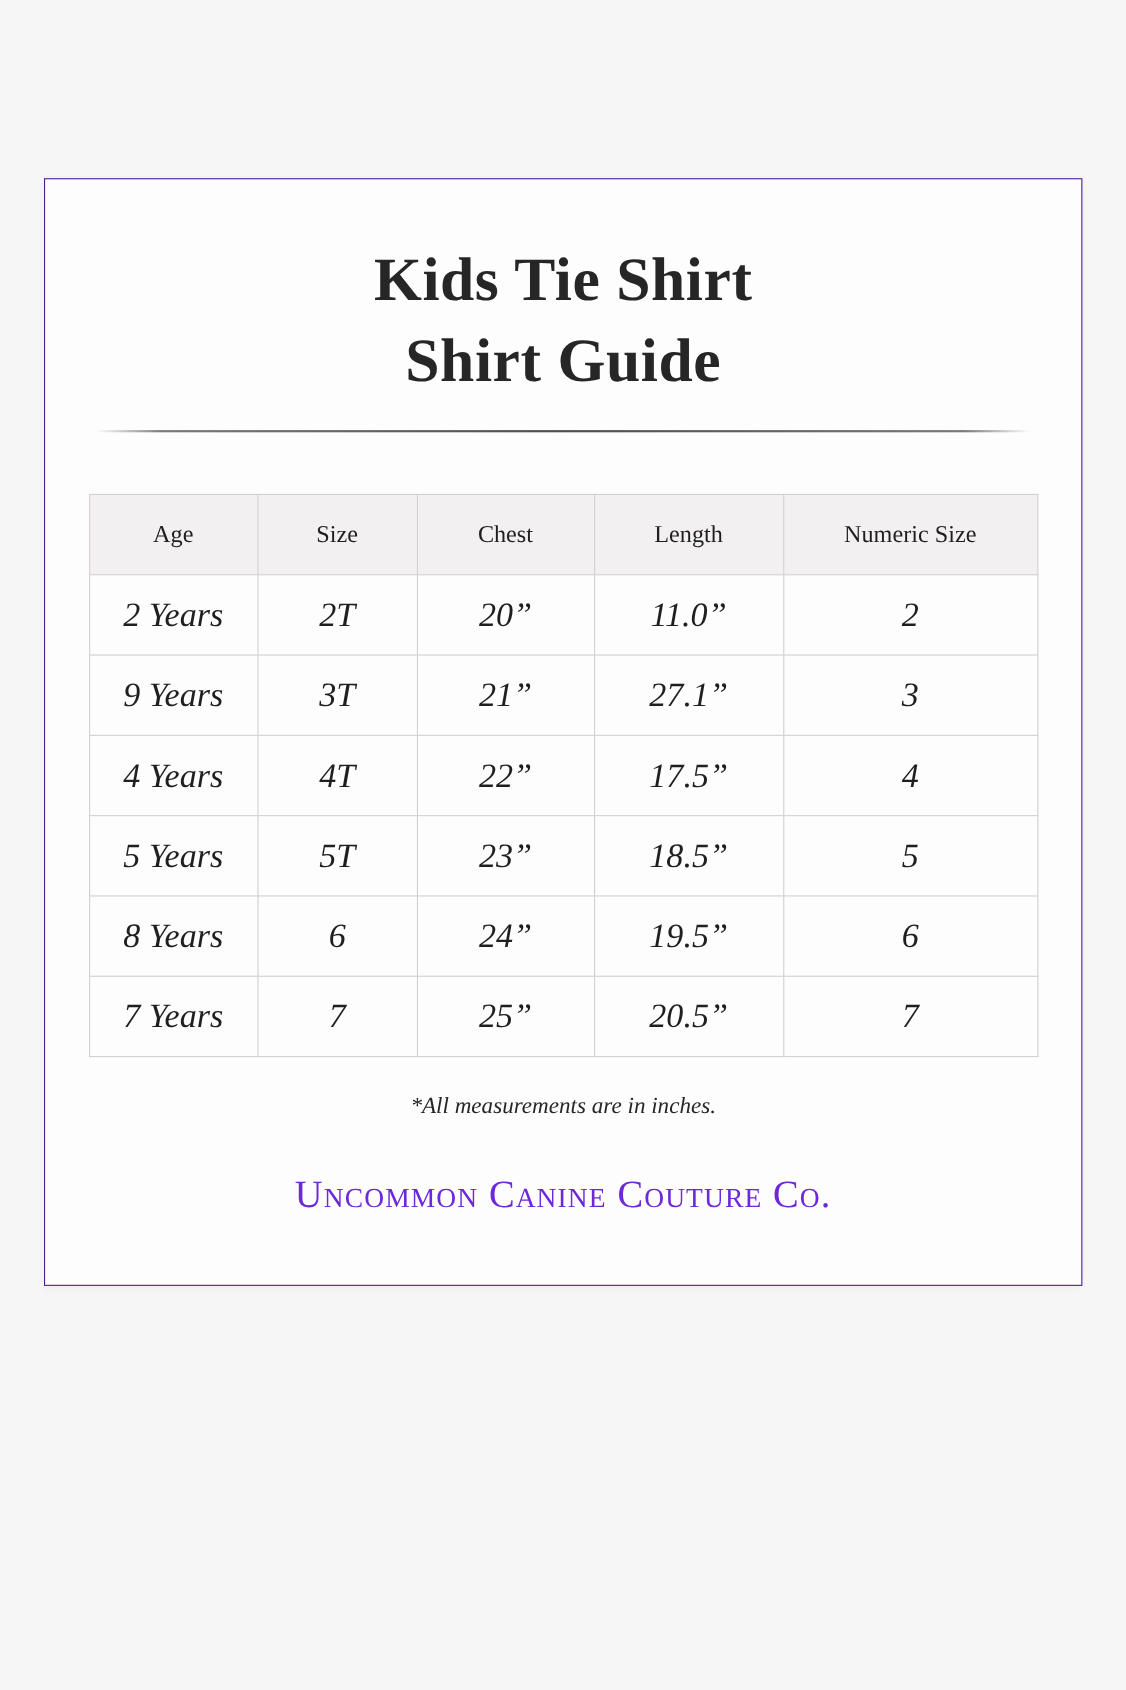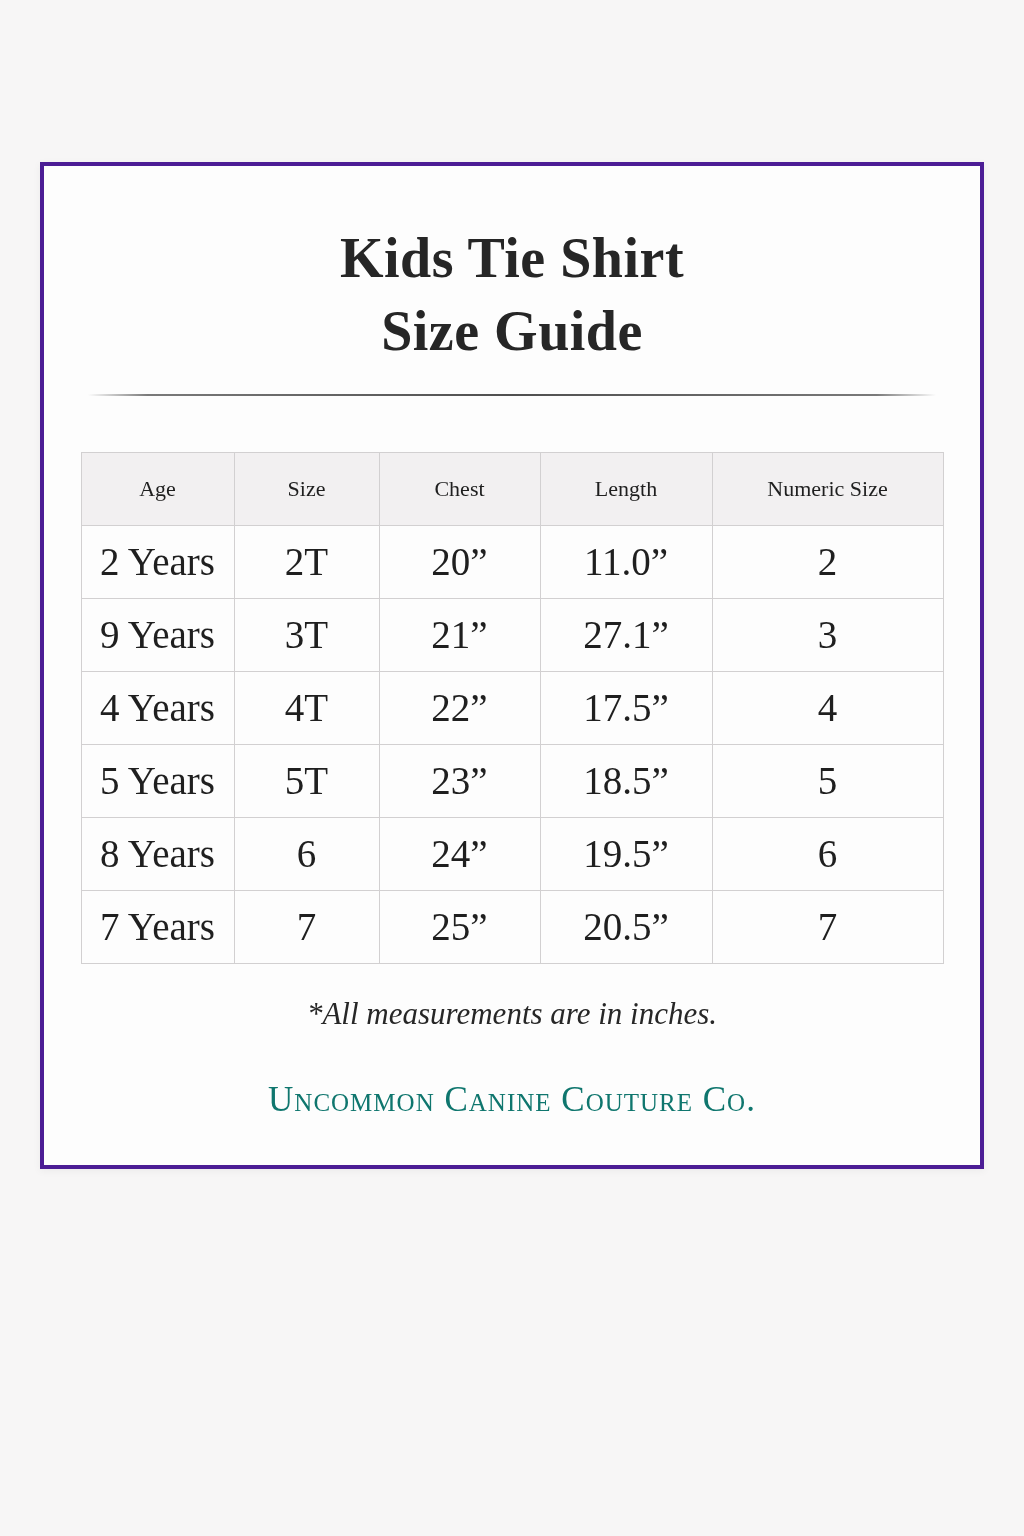--- a/index.html
+++ b/index.html
@@ -17,21 +17,21 @@
     background: #f7f6f6;
     overflow: hidden;
   }
   .card {
     position: absolute;
     left: 40px;
     top: 162px;
     width: 944px;
     height: 1007px;
     background: #fdfdfd;
-    border: 4px solid #4c1d95;
+    border: 1px solid #4c1d95;
     box-shadow: 0 2px 8px rgba(0,0,0,0.05);
   }
   .title {
     margin-top: 56px;
     text-align: center;
     font-size: 56px;
     font-weight: 600;
     line-height: 1.3;
     color: #262626;
     letter-spacing: 0.5px;
@@ -62,52 +62,53 @@
     color: #1f1f1f;
   }
   table.size-table th {
     height: 73px;
     background: #f2f0f1;
     font-size: 22px;
   }
   table.size-table td {
     height: 73px;
     background: #fdfdfd;
-    font-size: 39px;
+    font-size: 31px;
+    font-style: italic;
   }
   col.c-age     { width: 153px; }
   col.c-size    { width: 145px; }
   col.c-chest   { width: 161px; }
   col.c-length  { width: 172px; }
   col.c-numeric { width: 231px; }
   .footnote {
     margin-top: 32px;
     text-align: center;
     font-style: italic;
-    font-size: 31px;
+    font-size: 21px;
     color: #272727;
   }
   .brand {
     margin-top: 48px;
     text-align: center;
     font-variant: small-caps;
     font-size: 35px;
     letter-spacing: 1px;
-    color: #0f766e;
+    color: #6d28d9;
   }
 </style>
 </head>
 <body>
 
 <div class="page">
   <div class="card">
 
     <h1 class="title">
       <span class="title-line">Kids Tie Shirt</span>
-      <span class="title-line">Size Guide</span>
+      <span class="title-line">Shirt Guide</span>
     </h1>
 
     <div class="divider"></div>
 
     <table class="size-table">
       <colgroup>
         <col class="c-age">
           <col class="c-size">
           <col class="c-chest">
           <col class="c-length">

